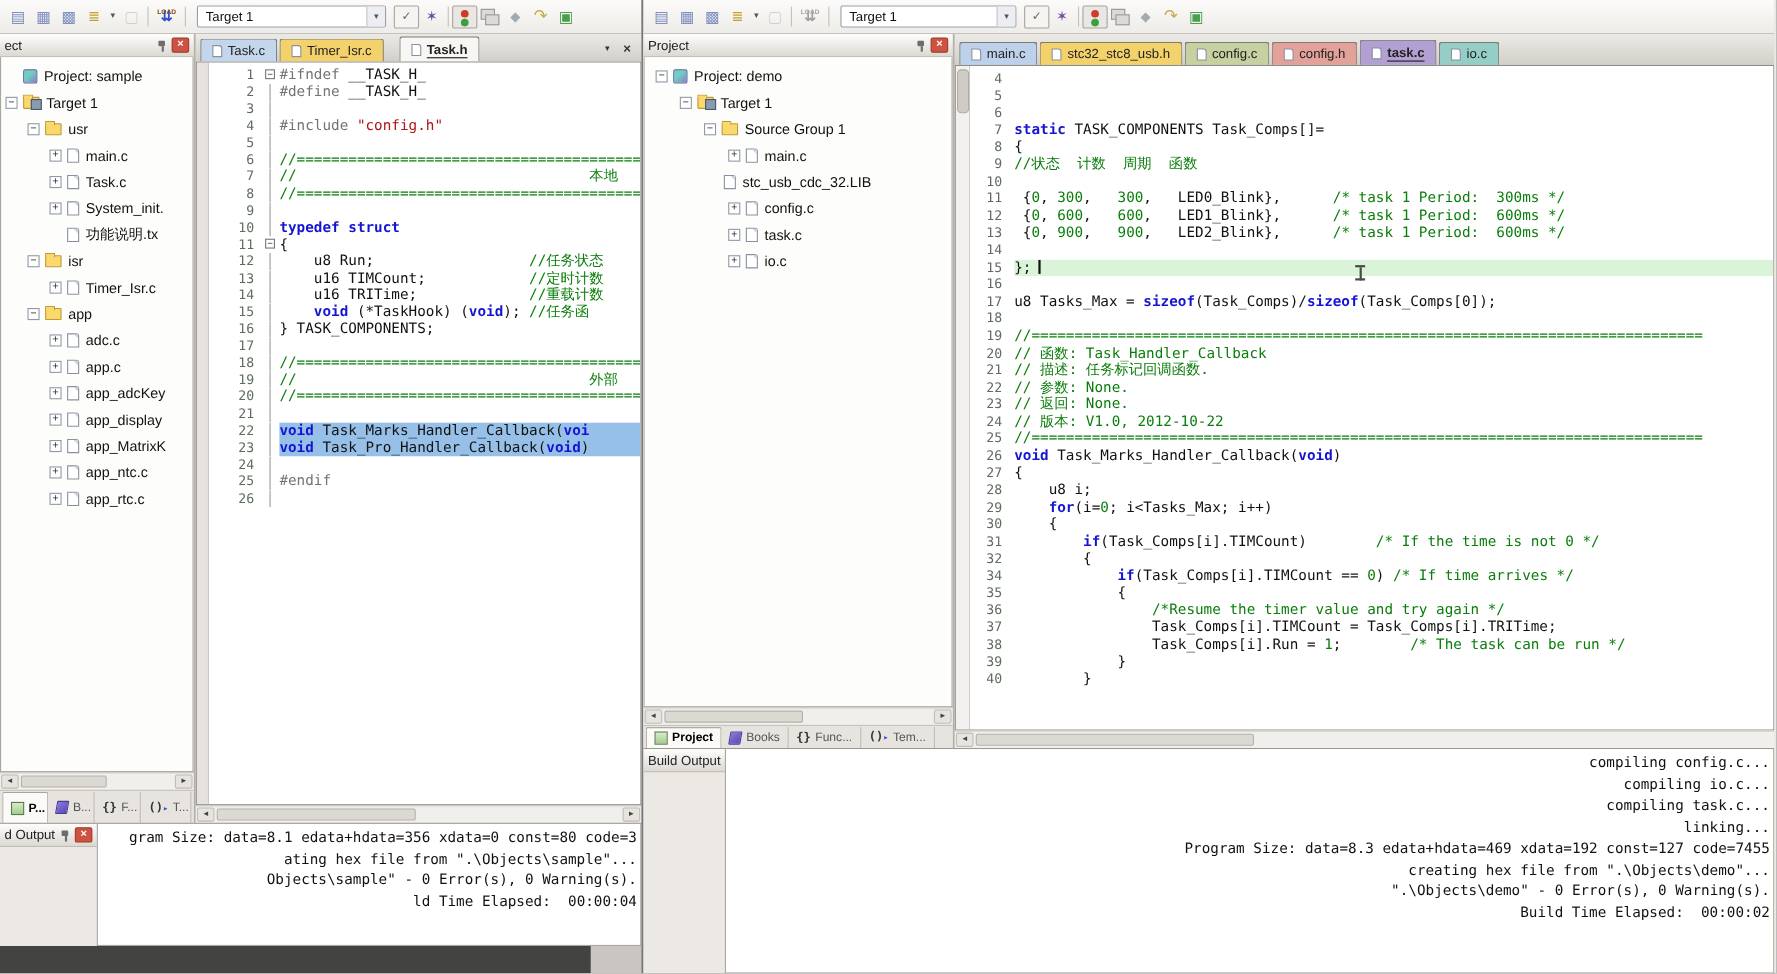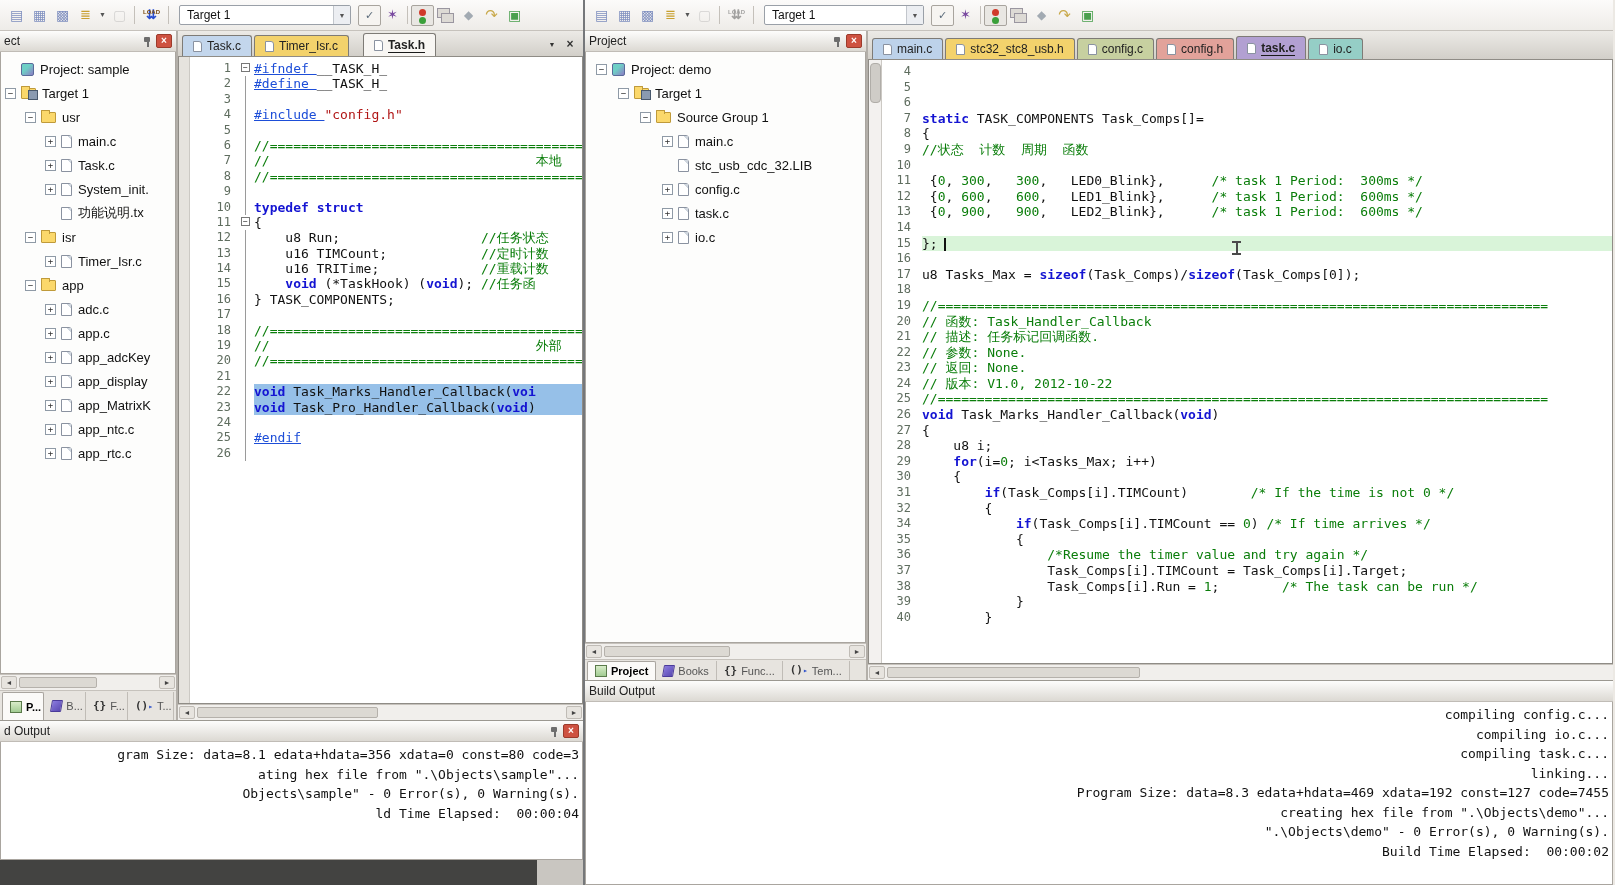--- a/index.html
+++ b/index.html
@@ -105,27 +105,27 @@
   .code-r .code-line{height:15.6px;line-height:15.6px;}
   .ln{flex:none;text-align:right;color:#5f6d5f;font-size:12px;}
   .code-l .ln{width:50px;padding-right:9px;} .code-r .ln{width:40px;padding-right:11px;}
   .foldc{width:14px;flex:none;position:relative;}
   .foldc.fline::before{content:"";position:absolute;left:5px;top:0;bottom:0;border-left:1px solid #9a9a9a;}
   .fold-box{position:absolute;left:1px;top:2px;width:9px;height:9px;border:1px solid #777;background:#fff;
             font:8px/8px "DejaVu Sans Mono",monospace;text-align:center;color:#333;}
   .ltext{flex:1;overflow:hidden;color:#111;}
   .hl-line{background:#d9f4d9;}
   .hl-sel{background:#96c0e8;}
-  .tk{color:#1414d2;font-weight:bold;} .tc{color:#0a7d0a;} .td{color:#1d4ed8;text-decoration:underline;}
+  .tk{color:#1414d2;font-weight:bold;} .tc{color:#0a7d0a;} .td{color:#737373;}
   .ts{color:#b01414;} .tn{color:#0a7d0a;} .tp{color:#111;}
   .caret{display:inline-block;width:2px;height:13px;background:#111;margin-left:6px;vertical-align:middle;}
 
   
-  .bopanel{flex:none;display:flex;flex-direction:column;border-top:1px solid #9b9891;}
-  #win-l .bopanel{height:140px;} #win-r .bopanel{height:205px;}
+  .bopanel{flex:none;display:flex;border-top:1px solid #9b9891;}
+  #win-l .bopanel{height:112px;} #win-r .bopanel{height:205px;}
   .bolines{flex:1;background:#fff;border:1px solid #a9a59f;border-top:none;overflow:hidden;
            font-family:"DejaVu Sans Mono",monospace;font-size:13px;color:#111;padding:3px 3px 0;}
   .boline{height:19.5px;line-height:19.5px;white-space:pre;overflow:hidden;text-align:right;}
   .strip{height:25px;flex:none;background:#c9c6c1;display:flex;}
   .strip-dark{width:537px;background:#434341;}
 
   
   #ibeam{position:absolute;left:1232px;top:241px;width:9px;height:16px;z-index:40;pointer-events:none;}
   #ibeam::before{content:"";position:absolute;left:3.5px;top:2px;bottom:2px;width:2px;background:#4a4a4a;}
   #ibeam::after{content:"";position:absolute;left:0;right:0;top:0;height:2px;background:#4a4a4a;
@@ -412,21 +412,21 @@
             <div class="trow" style="padding-left: 54px;">
               <span class="exp">−</span>
               <span class="ticon i-folder"></span>
               <span>Source Group 1</span>
             </div>
             <div class="trow" style="padding-left: 76px;">
               <span class="exp">+</span>
               <span class="ticon i-file"></span>
               <span>main.c</span>
             </div>
-            <div class="trow" style="padding-left: 76px;">
+            <div class="trow" style="padding-left: 56px;">
               <span class="expsp"></span>
               <span class="ticon i-file"></span>
               <span>stc_usb_cdc_32.LIB</span>
             </div>
             <div class="trow" style="padding-left: 76px;">
               <span class="exp">+</span>
               <span class="ticon i-file"></span>
               <span>config.c</span>
             </div>
             <div class="trow" style="padding-left: 76px;">
@@ -522,21 +522,21 @@
               <div class="code-line"><span class="ln">26</span><span class="ltext"><span class="tk">void</span><span class="tp"> Task_Marks_Handler_Callback(</span><span class="tk">void</span><span class="tp">)</span></span></div>
               <div class="code-line"><span class="ln">27</span><span class="ltext"><span class="tp">{</span></span></div>
               <div class="code-line"><span class="ln">28</span><span class="ltext"><span class="tp">    u8 i;</span></span></div>
               <div class="code-line"><span class="ln">29</span><span class="ltext"><span class="tp">    </span><span class="tk">for</span><span class="tp">(i=</span><span class="tn">0</span><span class="tp">; i&lt;Tasks_Max; i++)</span></span></div>
               <div class="code-line"><span class="ln">30</span><span class="ltext"><span class="tp">    {</span></span></div>
               <div class="code-line"><span class="ln">31</span><span class="ltext"><span class="tp">        </span><span class="tk">if</span><span class="tp">(Task_Comps[i].TIMCount)        </span><span class="tc">/* If the time is not 0 */</span></span></div>
               <div class="code-line"><span class="ln">32</span><span class="ltext"><span class="tp">        {</span></span></div>
               <div class="code-line"><span class="ln">34</span><span class="ltext"><span class="tp">            </span><span class="tk">if</span><span class="tp">(Task_Comps[i].TIMCount == </span><span class="tn">0</span><span class="tp">) </span><span class="tc">/* If time arrives */</span></span></div>
               <div class="code-line"><span class="ln">35</span><span class="ltext"><span class="tp">            {</span></span></div>
               <div class="code-line"><span class="ln">36</span><span class="ltext"><span class="tp">                </span><span class="tc">/*Resume the timer value and try again */</span></span></div>
-              <div class="code-line"><span class="ln">37</span><span class="ltext"><span class="tp">                Task_Comps[i].TIMCount = Task_Comps[i].Target;</span></span></div>
+              <div class="code-line"><span class="ln">37</span><span class="ltext"><span class="tp">                Task_Comps[i].TIMCount = Task_Comps[i].TRITime;</span></span></div>
               <div class="code-line"><span class="ln">38</span><span class="ltext"><span class="tp">                Task_Comps[i].Run = </span><span class="tn">1</span><span class="tp">;        </span><span class="tc">/* The task can be run */</span></span></div>
               <div class="code-line"><span class="ln">39</span><span class="ltext"><span class="tp">            }</span></span></div>
               <div class="code-line"><span class="ln">40</span><span class="ltext"><span class="tp">        }</span></span></div>
             </div>
         </div>
         <div class="hscroll">
           <span class="sarr">◄</span>
           <span class="sthumb" style="width:34%"></span>
           <span class="spacer"></span>
         </div>

